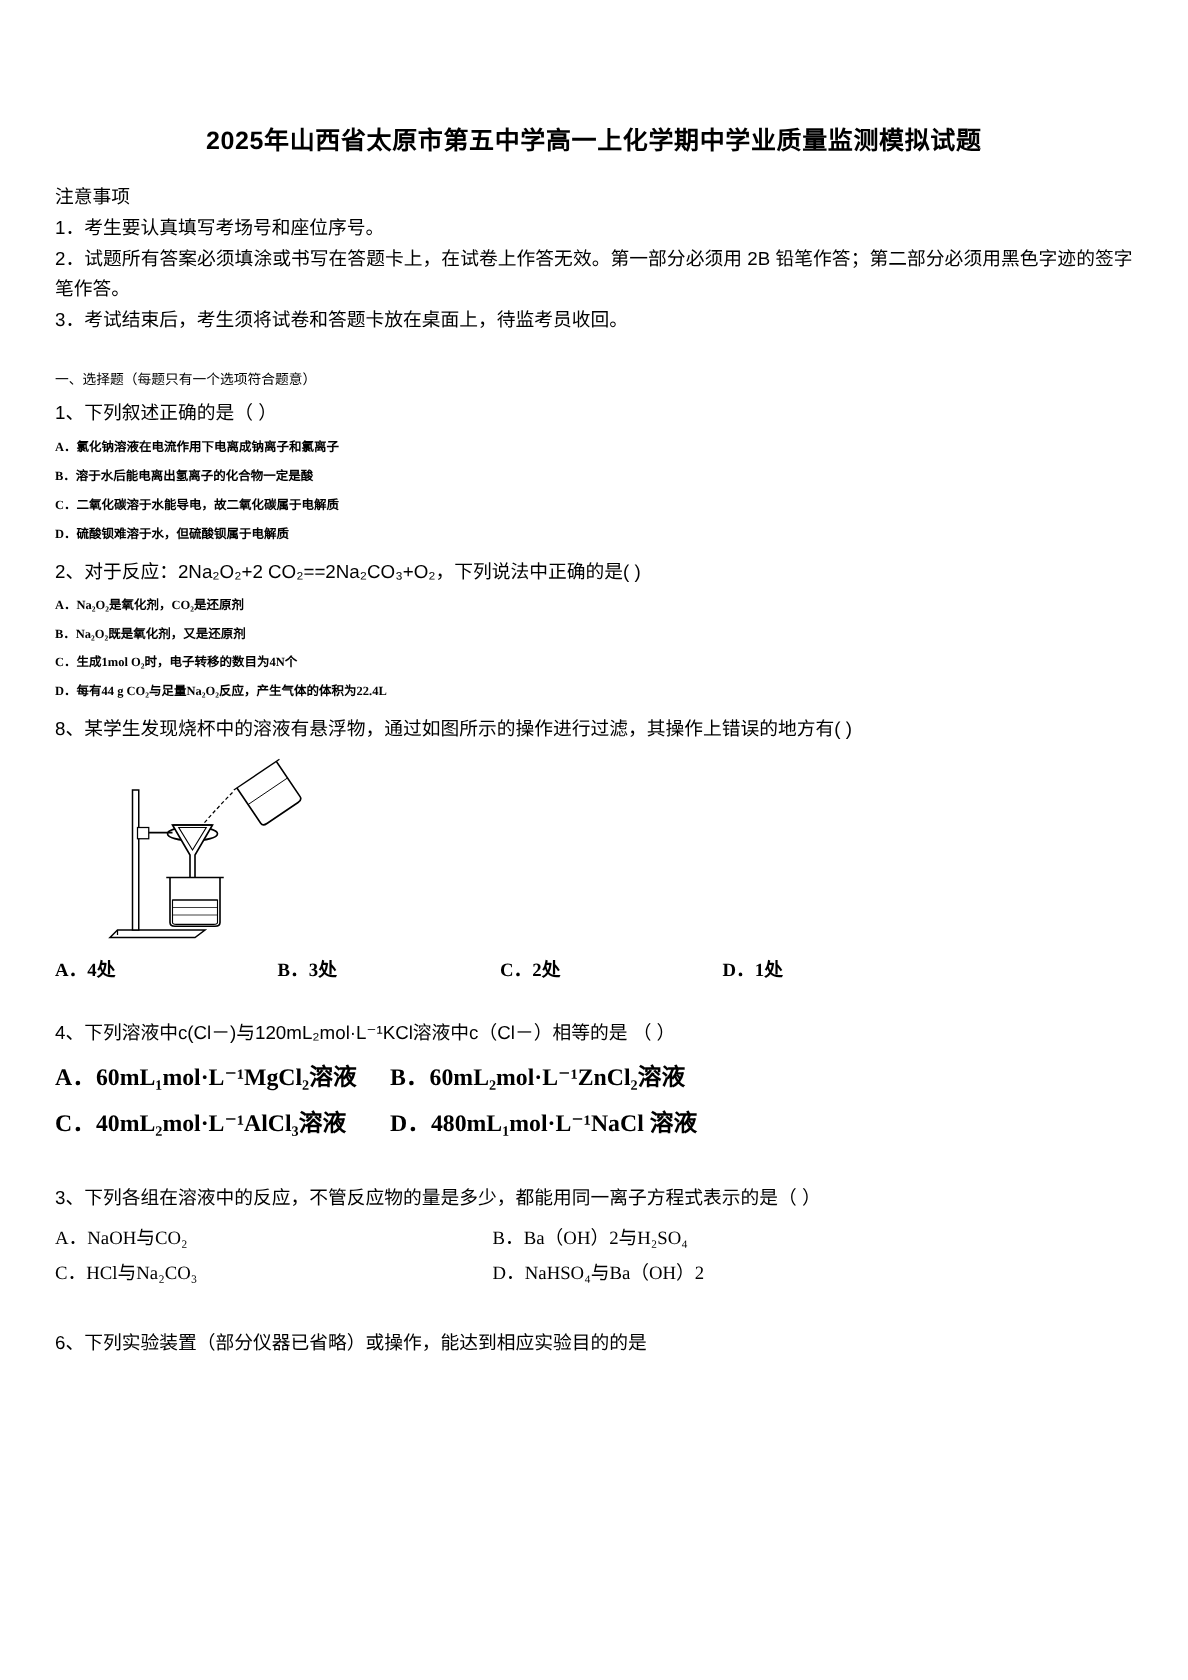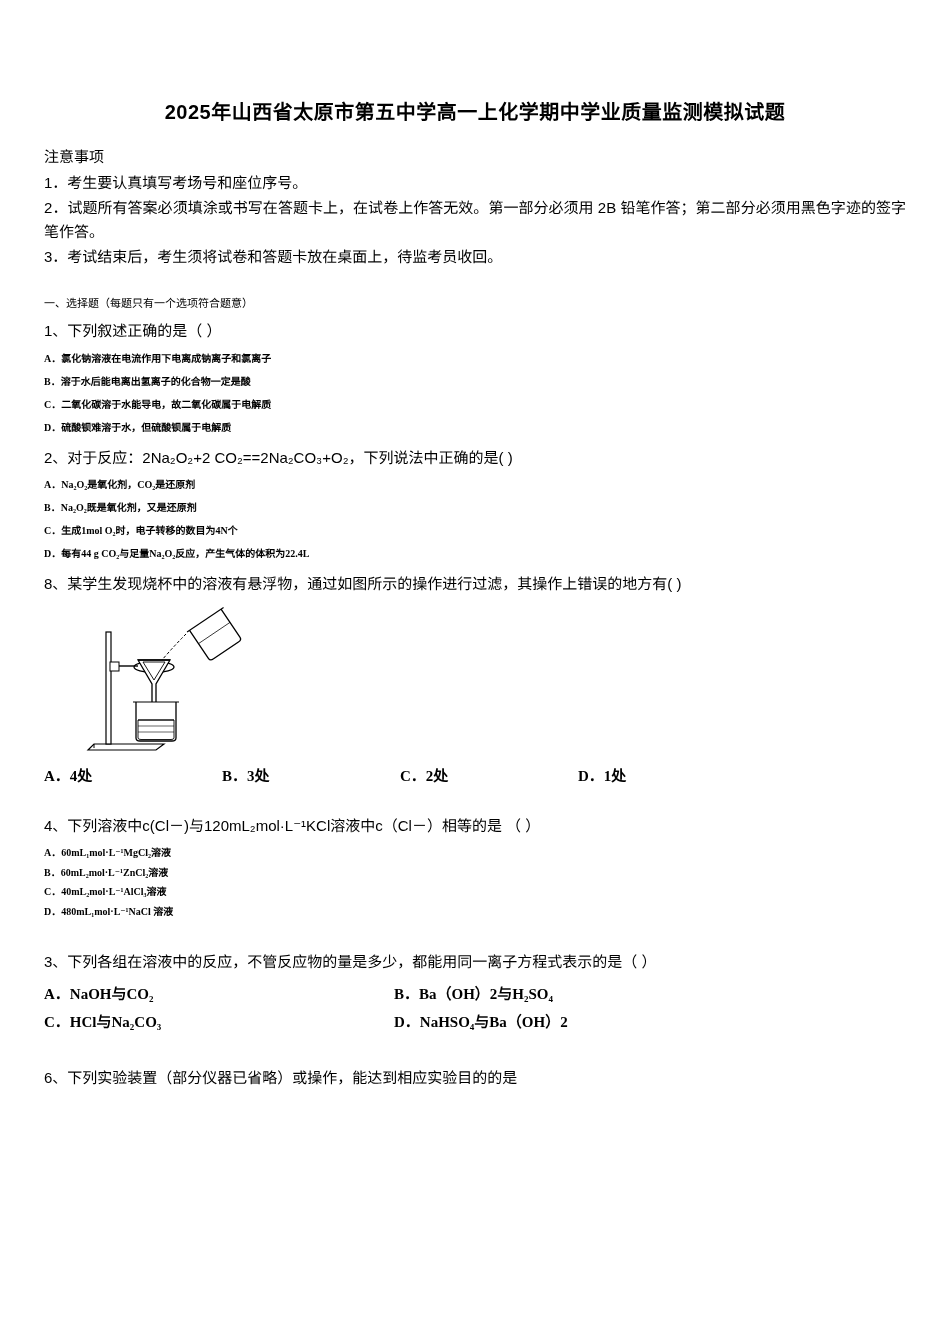--- a/index.html
+++ b/index.html
@@ -60,25 +60,25 @@
     line-height: 1.9;
     font-family: "Liberation Serif", "DejaVu Serif", serif;
   }
   .opt-mono {
     font-family: "Liberation Serif", "DejaVu Serif", serif;
   }
   .opt-row {
     display: flex;
     line-height: 1.9;
     font-size: 15px;
-    font-weight: bold;
+    font-weight: normal;
   }
   .opt-row > div { white-space: nowrap; }
   .w-half-a { width: 350px; }
-  .row-4 { display: flex; line-height: 1.95; font-size: 10px; font-weight: bold; flex-direction: column; }
+  .row-4 { display: flex; line-height: 1.95; font-size: 19px; font-weight: bold; }
   .row-4 .c1 { width: 268px; }
   .figure {
     margin: 8px 0 4px 42px;
     height: 152px;
     position: relative;
     width: 180px;
   }
   .ans-row {
     display: flex;
     font-size: 15px;

